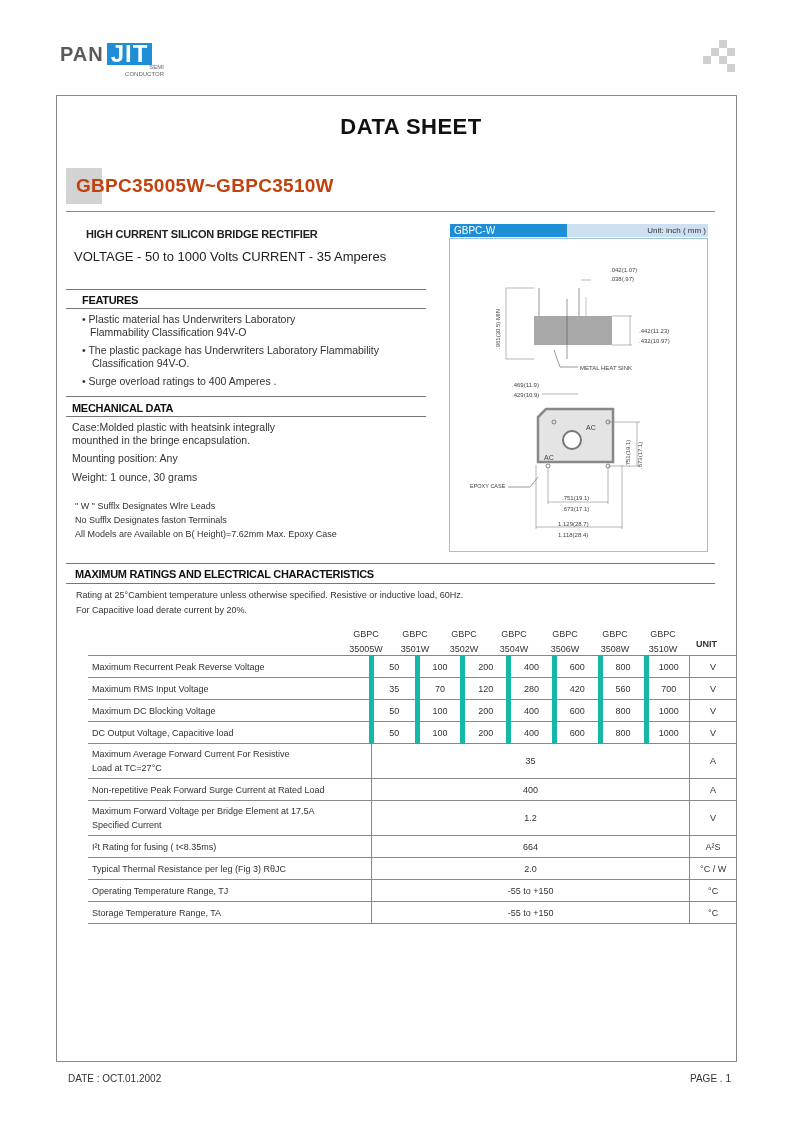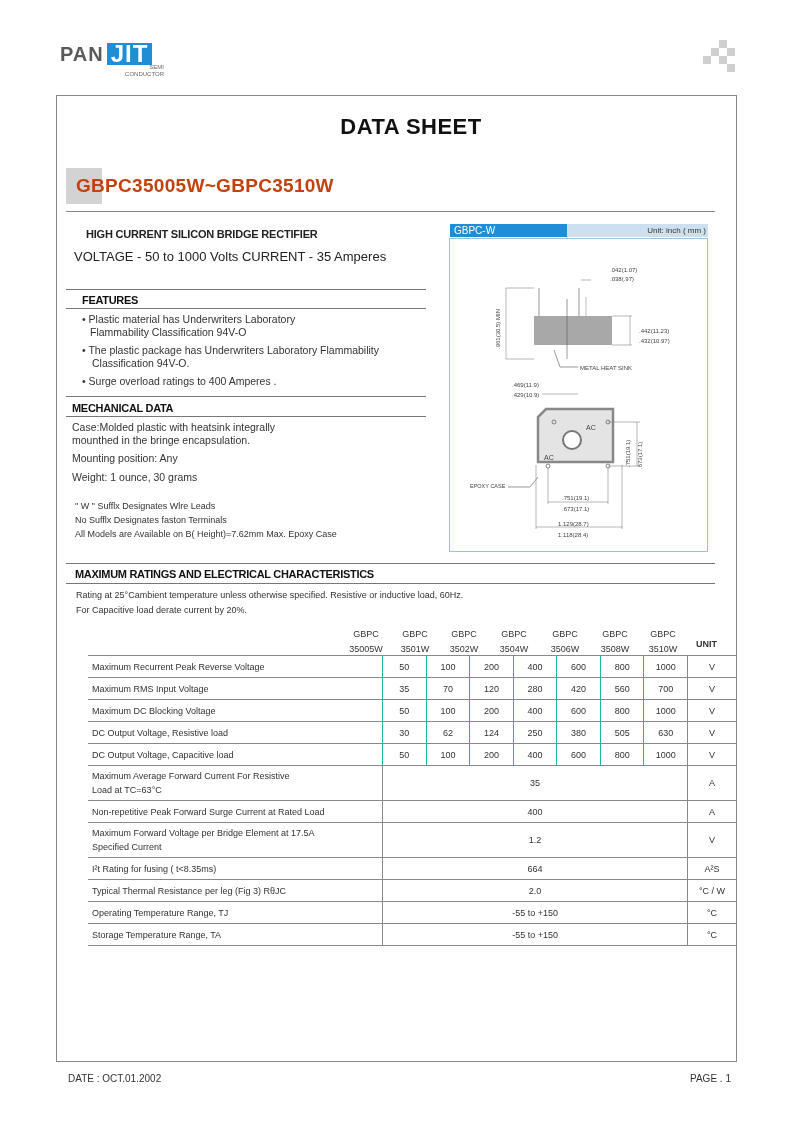--- a/index.html
+++ b/index.html
@@ -34,21 +34,21 @@
   .diag-head { left:450px; top:224px; width:258px; height:13px; background:#cde0f1; }
   .diag-head-tab { left:450px; top:224px; width:117px; height:13px; background:#1e8fd6; }
   .diag-name { left:454px; top:224px; font-size:10px; color:#fff; line-height:13px; }
   .diag-unit { left:610px; top:225px; font-size:8px; color:#333; line-height:12px; width:96px; text-align:right; }
   .diag-box { left:449px; top:238px; width:259px; height:314px; border:1px solid #9cc3dc; box-sizing:border-box; }
 
   
   table.spec { position:absolute; left:66px; top:655px; width:648px; border-collapse:collapse; font-size:9px; color:#333;margin-left:22px; }
   table.spec td { border-top:1px solid #888; border-bottom:1px solid #888; padding:0 4px; height:21px; }
   table.spec td.lbl { width:262px; padding-left:4px; }
-  table.spec td.v { text-align:center; border-left:1px solid #14b8a6; width:39px; padding:0; }
+  table.spec td.v { text-align:center; border-left:5px solid #14b8a6; width:39px; padding:0; }
   table.spec td.u { text-align:center; border-left:1px solid #888; width:44px; padding:0; }
   table.spec td.span { text-align:center; border-left:1px solid #888; }
   table.spec td.tall { height:34px; }
   table.spec td .l2 { display:block; line-height:14px; }
 
   .col-head { top:627px; font-size:9px; color:#333; text-align:center; width:48px; line-height:15px; }
   .unit-head { top:639px; left:696px; font-size:9px; color:#333;font-weight:bold; }
 
   .footer-date { left:68px; top:1073px; font-size:10px; color:#333; }
   .footer-page { left:690px; top:1073px; font-size:10px; color:#333; }
@@ -239,46 +239,35 @@
       <td class="v">50</td>
       <td class="v">100</td>
       <td class="v">200</td>
       <td class="v">400</td>
       <td class="v">600</td>
       <td class="v">800</td>
       <td class="v">1000</td>
       <td class="u">V</td>
     </tr>
     <tr>
-      <td class="lbl">DC Output Voltage, Resistive load</td>
-      <td class="v">30</td>
-      <td class="v">62</td>
-      <td class="v">124</td>
-      <td class="v">250</td>
-      <td class="v">380</td>
-      <td class="v">505</td>
-      <td class="v">630</td>
-      <td class="u">V</td>
-    </tr>
-    <tr>
       <td class="lbl">DC Output Voltage, Capacitive load</td>
       <td class="v">50</td>
       <td class="v">100</td>
       <td class="v">200</td>
       <td class="v">400</td>
       <td class="v">600</td>
       <td class="v">800</td>
       <td class="v">1000</td>
       <td class="u">V</td>
     </tr>
 
     <tr>
       <td class="lbl tall">
         <span class="l2">Maximum Average Forward Current For Resistive</span>
-        <span class="l2">Load at TC=63°C</span>
+        <span class="l2">Load at TC=27°C</span>
       </td>
       <td class="span" colspan="7">35</td>
       <td class="u">A</td>
     </tr>
     <tr>
       <td class="lbl">Non-repetitive Peak Forward Surge Current at Rated Load</td>
       <td class="span" colspan="7">400</td>
       <td class="u">A</td>
     </tr>
     <tr>

